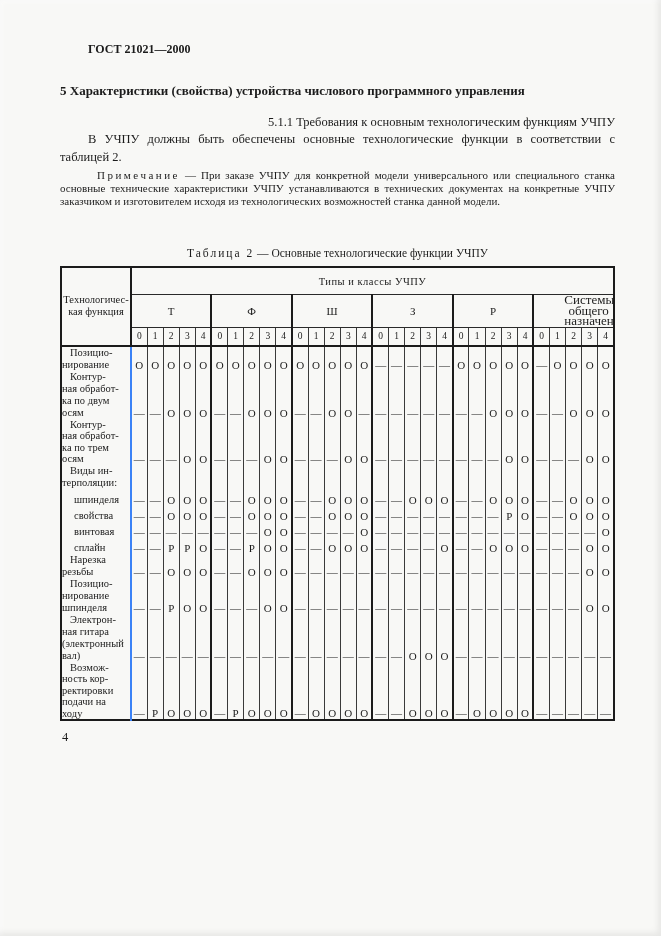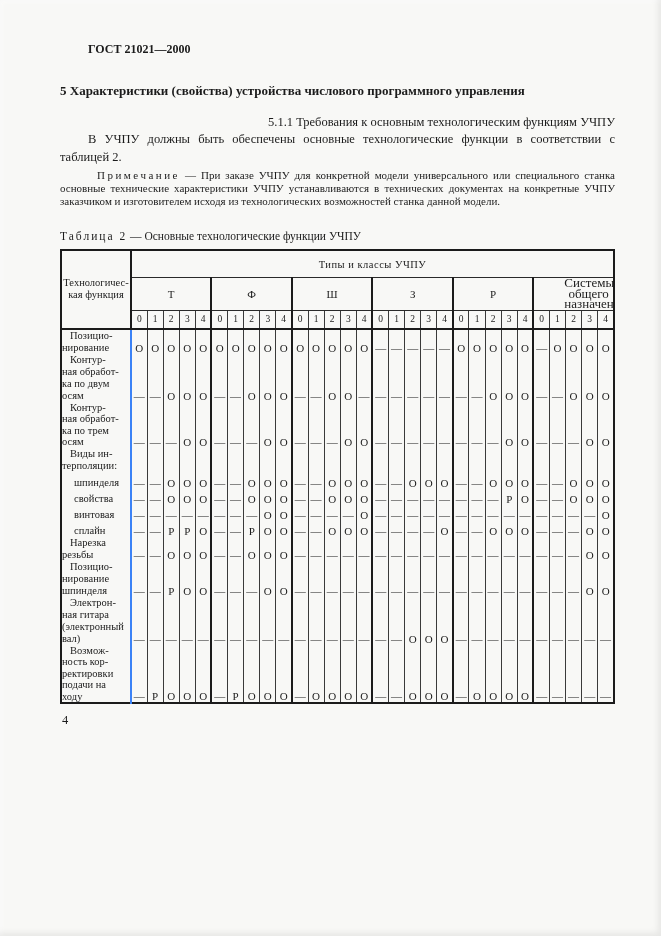--- a/index.html
+++ b/index.html
@@ -32,21 +32,21 @@
   .bodypar{
     font-size:12.5px;line-height:18px;margin:0;
     text-align:justify;text-indent:28px;
   }
   .note{
     font-size:11px;line-height:13px;margin:3px 0 0 0;
     text-align:justify;text-indent:37px;
   }
   .note .spaced{letter-spacing:2.5px;}
   .caption{
-    font-size:11.5px;line-height:14px;margin:21px 0 6px 0;
+    font-size:11.5px;line-height:14px;margin:38px 0 6px 0;text-align:center;
   }
   .caption .spaced{letter-spacing:2px;}
 
   table.func{
     border-collapse:collapse;
     table-layout:fixed;
     width:555px;
     border:2px solid #1b1b1b;
   }
   table.func col.lab{width:70px;}

